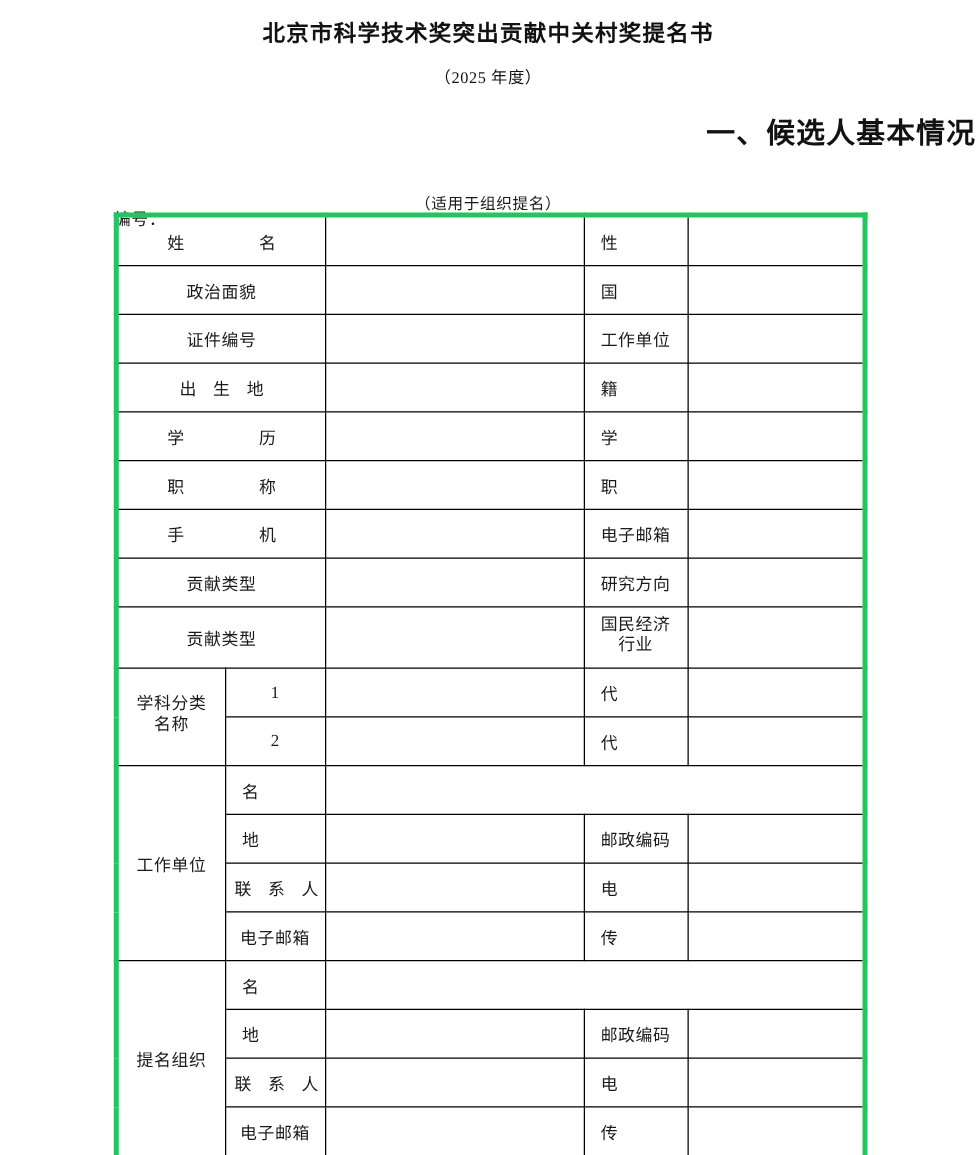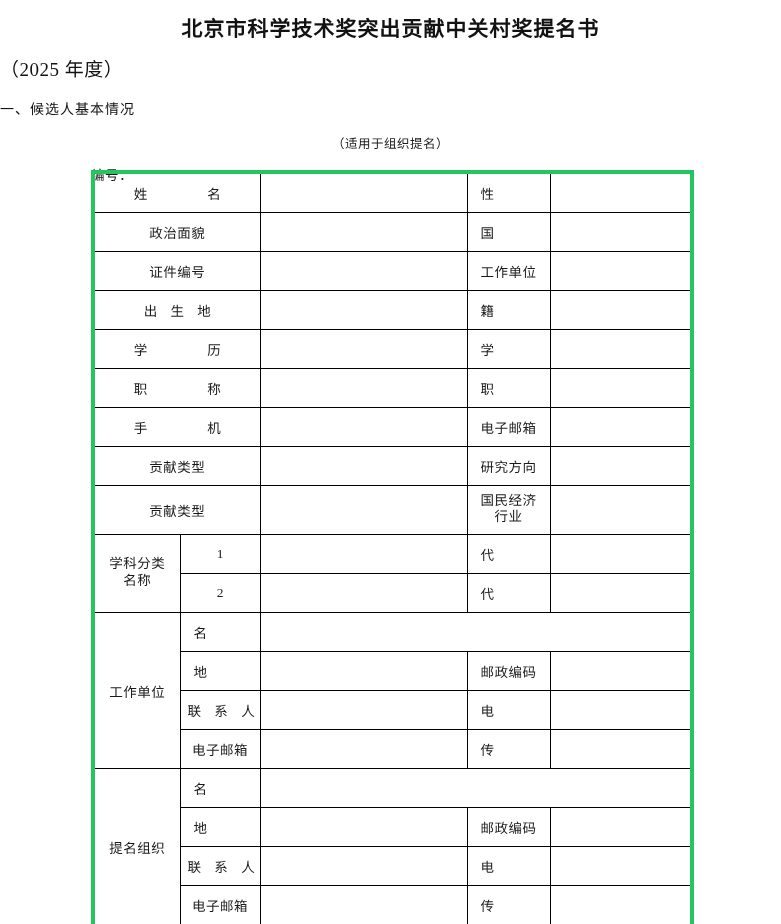--- a/index.html
+++ b/index.html
@@ -20,49 +20,49 @@
   .page {
     width: 781px;
     height: 924px;
     position: relative;
     box-sizing: border-box;
   }
 
   
   .doc-title {
     text-align: center;
-    font-size: 21px;
+    font-size: 18px;
     font-weight: bold;
     letter-spacing: 1px;
     margin: 0;
     padding-top: 16px;
     line-height: 1.25;
     color: #121212;
   }
   .doc-year {
-    text-align: left;
-    font-size: 19px;
+    text-align: center;
+    font-size: 13px;
     margin: 0;
     padding-top: 12px;
     letter-spacing: 0.5px;
     color: #121212;
   }
   .doc-section {
-    text-align: left;
-    font-size: 14px;
-    font-weight: normal;
+    text-align: right;
+    font-size: 23px;
+    font-weight: bold;
     margin: 0;
     padding-top: 17px;
     letter-spacing: 1px;
     color: #121212;
   }
   .doc-note {
     text-align: center;
     font-size: 12.5px;
-    margin: 0;
+    margin: 16px;
     padding-top: 15px;
     letter-spacing: 0.5px;
     color: #1a1a1a;
   }
 
   
   .serial {
     position: absolute;
     left: 91px;
     top: 164px;

